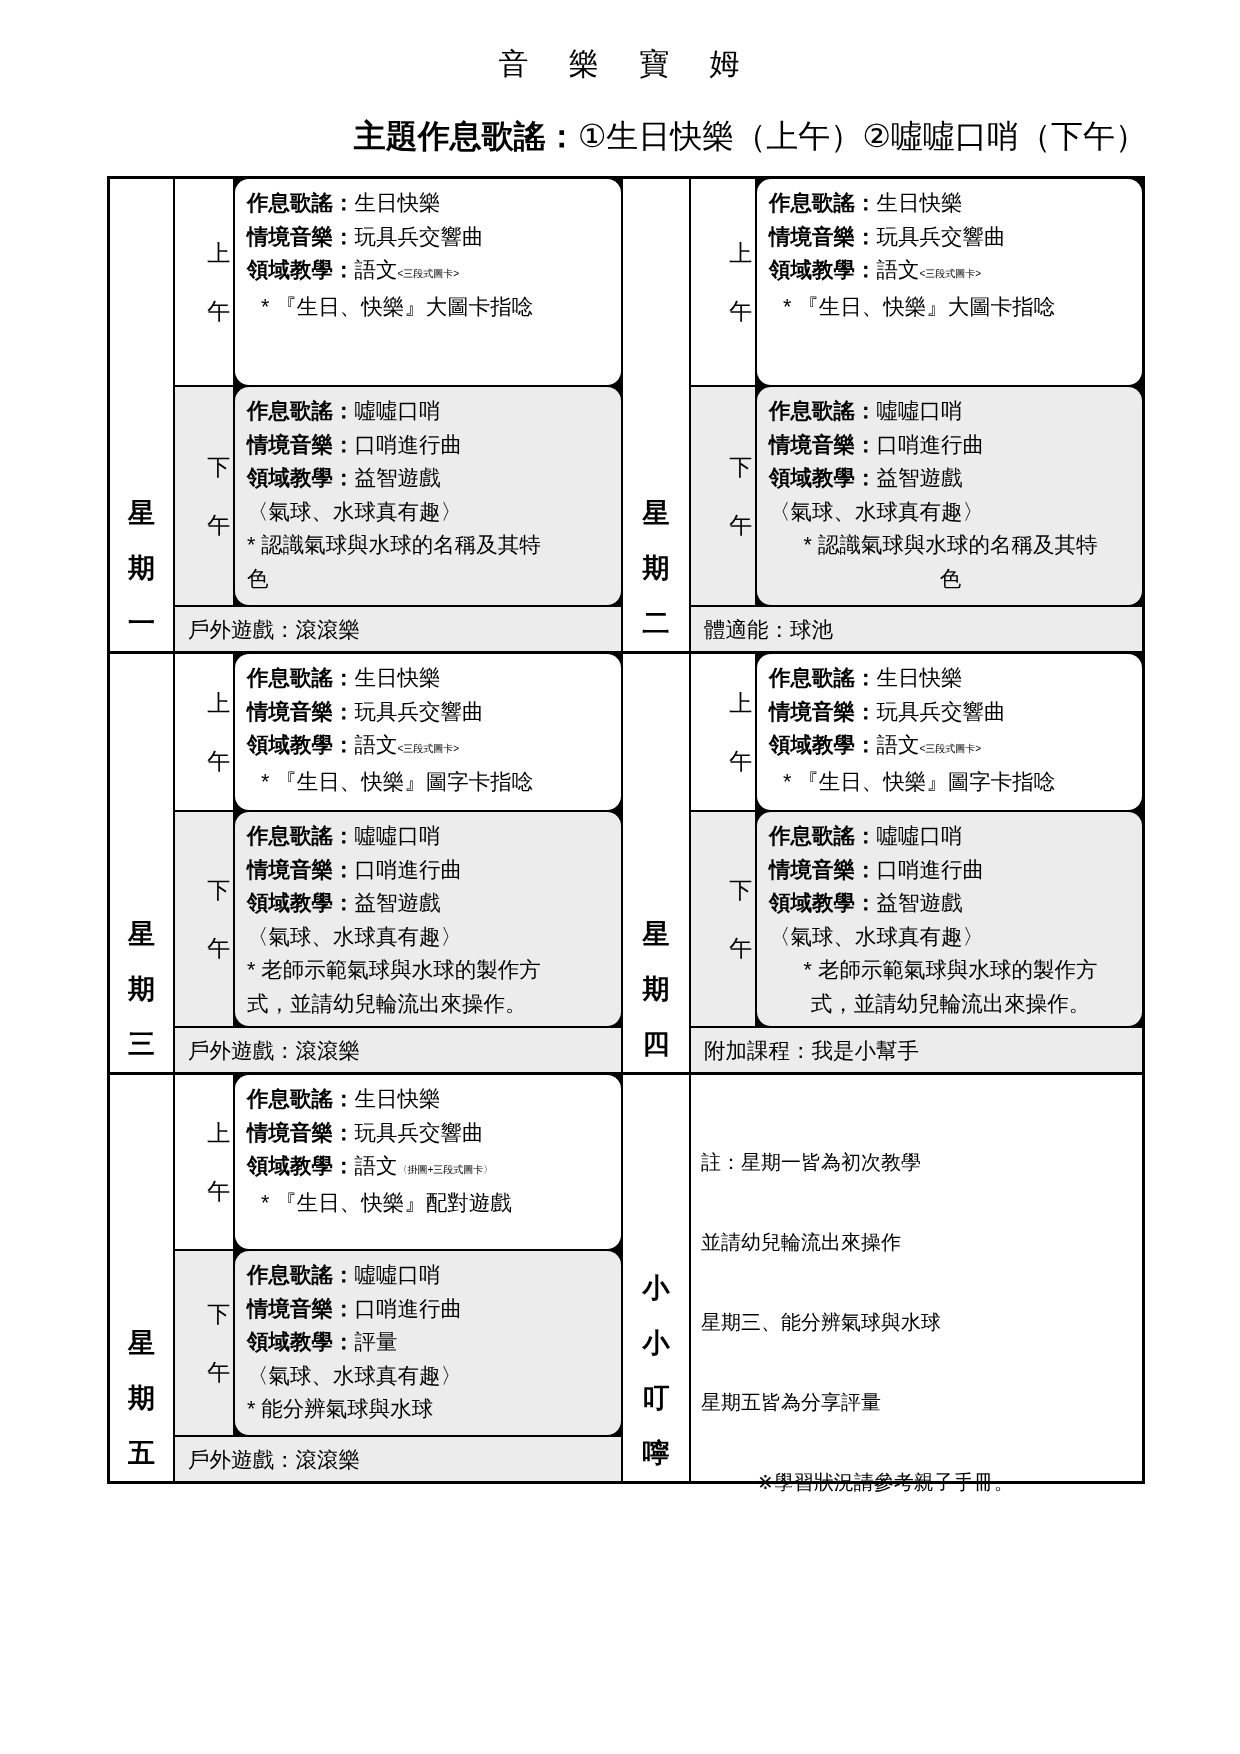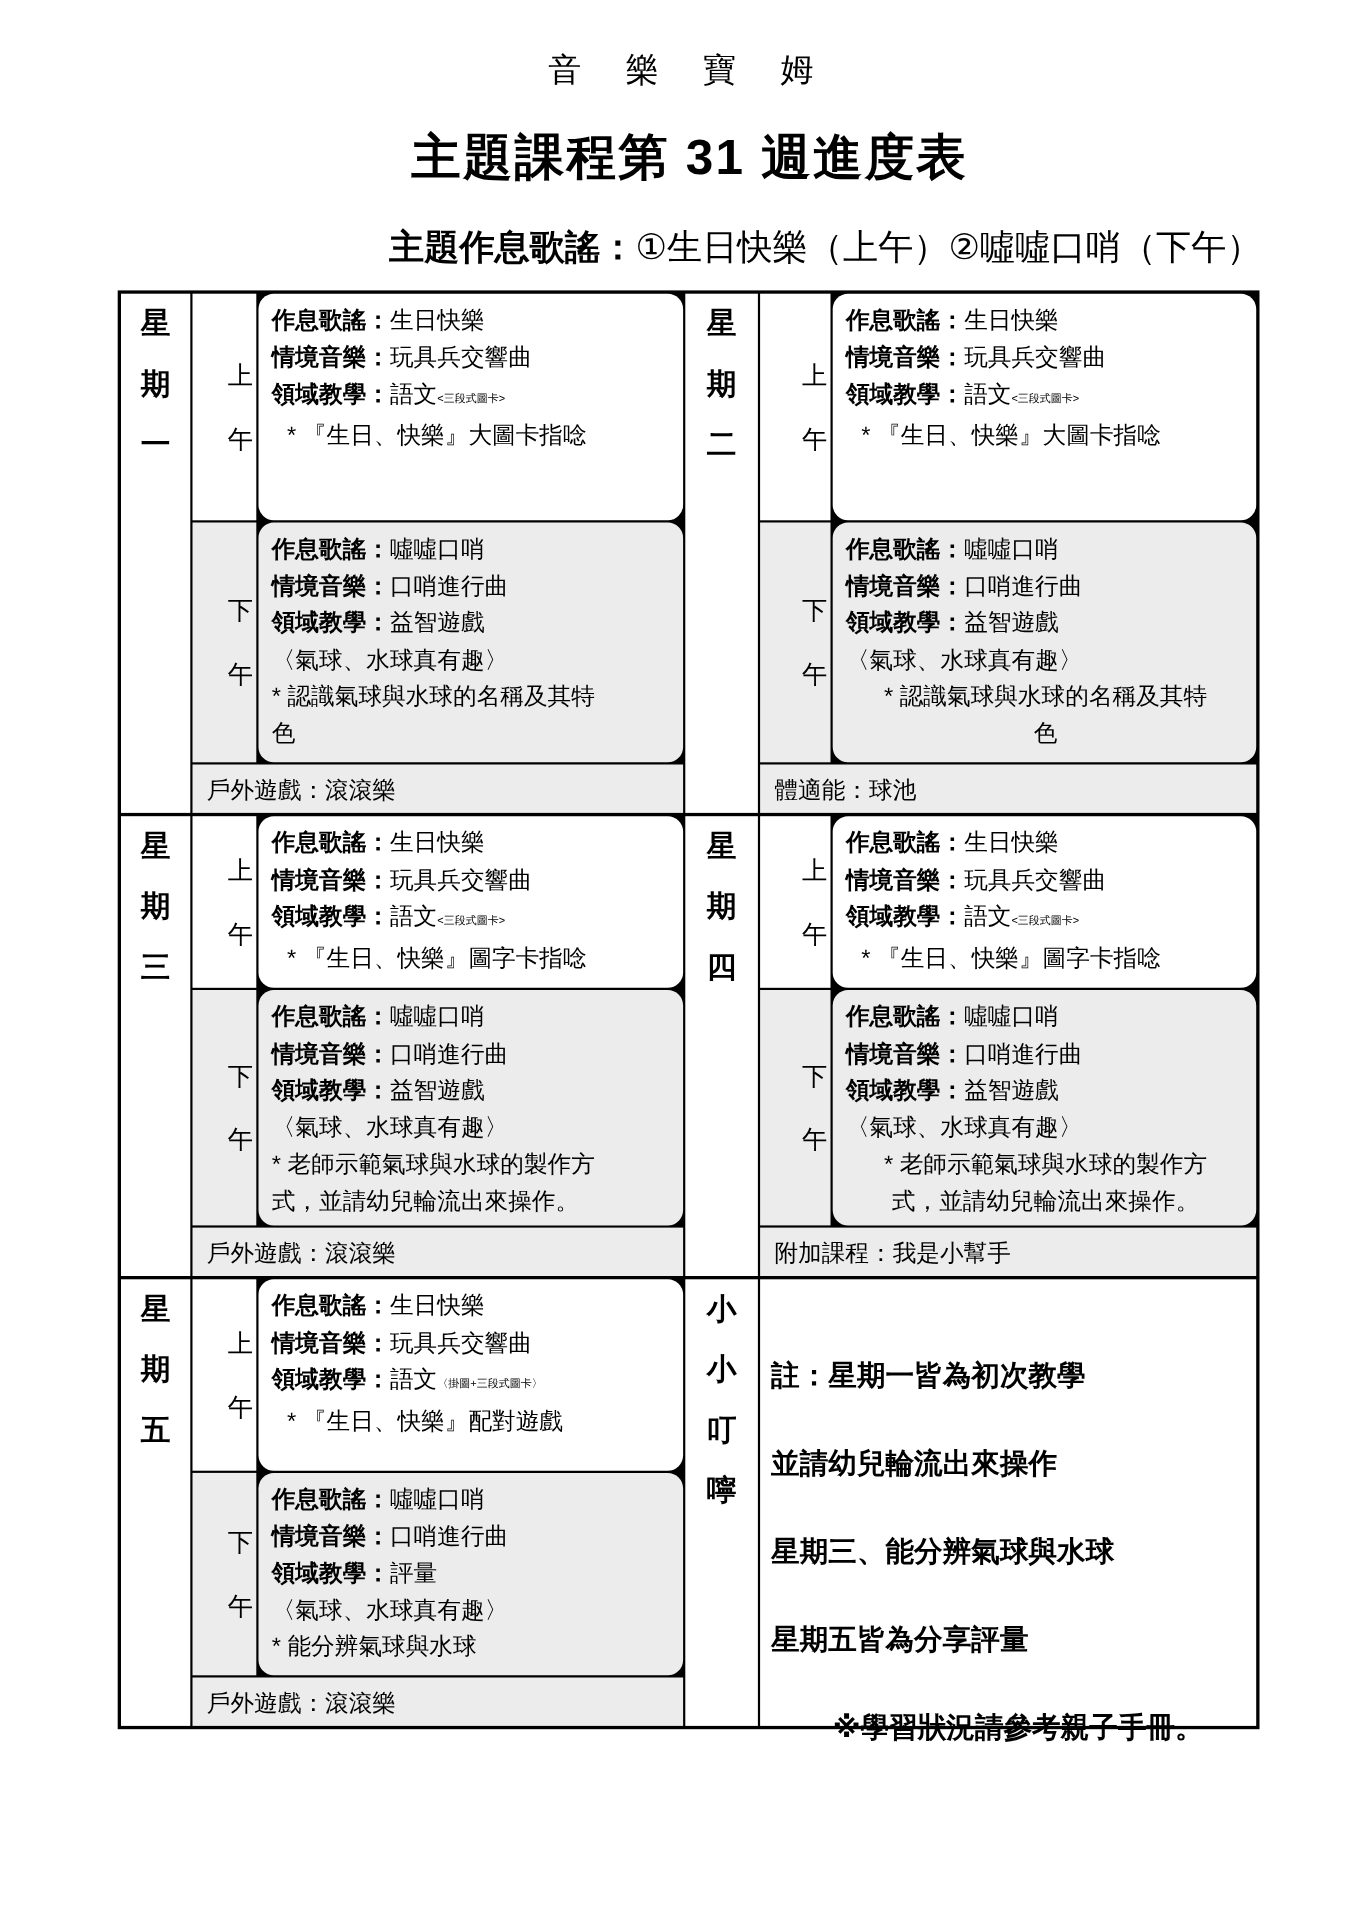--- a/index.html
+++ b/index.html
@@ -27,48 +27,47 @@
   .half-left  .block { grid-template-columns:63px 58px 1fr; }
   .half-right .block { grid-template-columns:66px 64px 1fr; }
   .b1 { grid-template-rows:206px 218px 44px; }
   .b2 { grid-template-rows:156px 214px 44px; }
   .b3 { grid-template-rows:174px 184px 44px; }
   .notes-block { grid-template-columns:66px 1fr !important; grid-template-rows:406px; }
 
   .cell { background:#fff; }
   .gray { background:#ececec; }
 
-  .day-cell { grid-row:1/4; grid-column:1; display:flex; align-items:flex-start; justify-content:center; }
+  .day-cell { grid-row:1/4; grid-column:1; display:flex; align-items:flex-end; justify-content:center; }
   .vlabel { font-weight:700; font-size:27px; width:1.25em; word-break:break-all;
             text-align:center; line-height:55px; }
   .time-cell { display:flex; align-items:center; justify-content:flex-end; }
   .time-cell .tlabel { font-size:23px; width:1.25em; word-break:break-all;
             text-align:center; line-height:58px; font-weight:400; }
   .content-cell { padding:8px 10px 6px 12px; font-size:21.5px; line-height:33.5px;border-radius:14px; }
   .line .lbl { font-weight:700; }
   .line .val { white-space:pre-line; }
   .line .small { font-size:10px; }
   .line.indent { padding-left:14px; }
   .line.center { text-align:center; }
   .footer-cell { grid-column:2/4; grid-row:3; display:flex; align-items:center;
                  padding-left:13px; font-size:21.5px; }
 
   
   .notes-cell { padding:72px 16px 0 10px; }
-  .note-line { font-weight:700; font-size:26px; line-height:30px; margin-bottom:50px; }
+  .note-line { font-weight:400; font-size:20px; line-height:30px; margin-bottom:50px; }
   .note-line.indent { padding-left:56px; margin-bottom:0; }
 </style>
 </head>
 <body>
 
 <div class="page">
 
   <div class="header">
     <div class="school">音 樂 寶 姆</div>
-    <div class="doc-title">主題課程第 31 週進度表</div>
     <div class="subtitle">
       <span class="lbl">主題作息歌謠：</span><span>①生日快樂（上午）②噓噓口哨（下午）</span>
     </div>
   </div>
 
   <div class="sched">
 
     <div class="half half-left">
 
       <div class="block b1">

